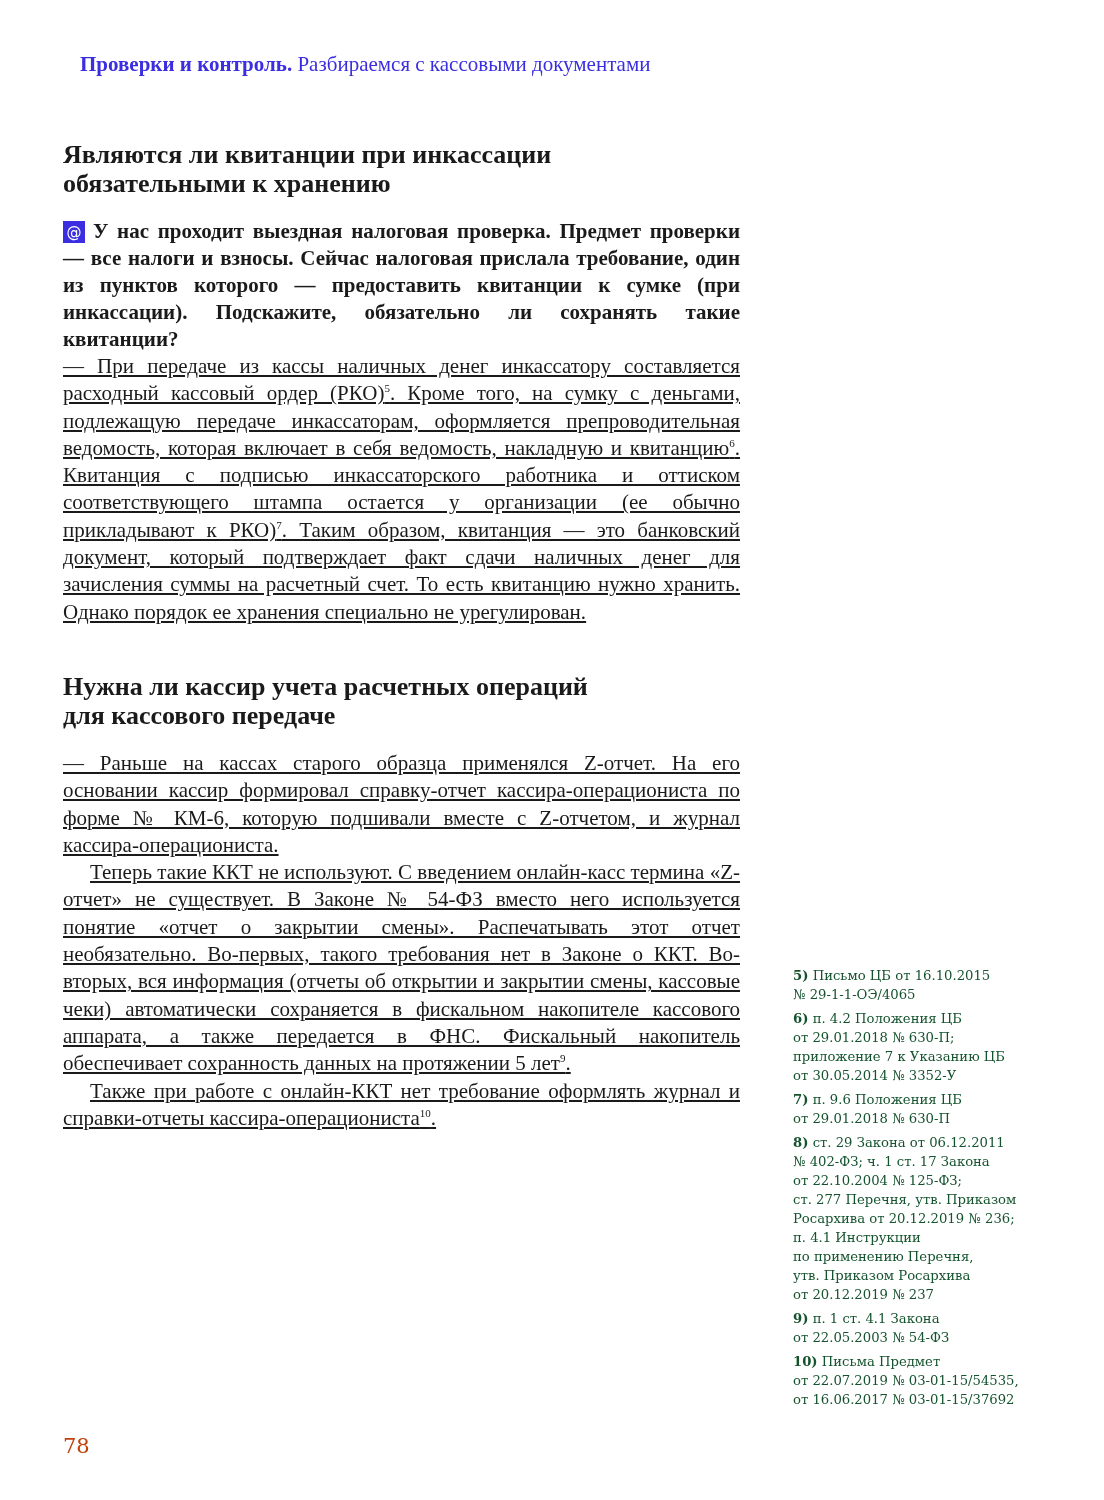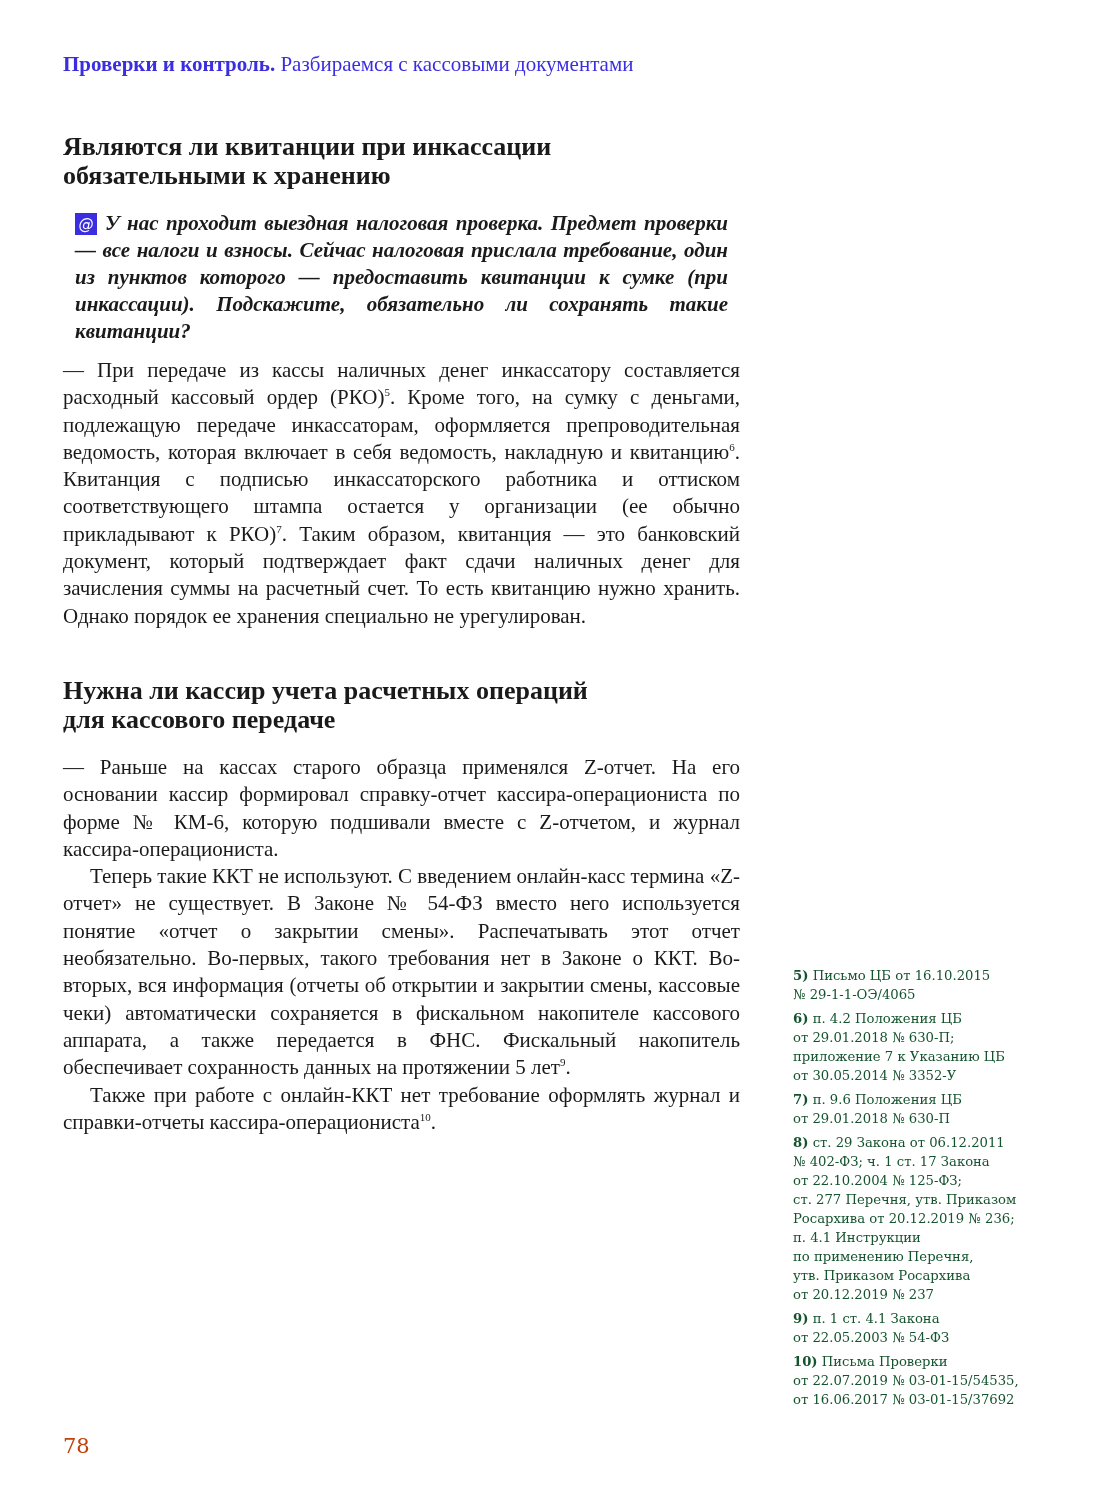--- a/index.html
+++ b/index.html
@@ -1,23 +1,23 @@
 <!DOCTYPE html>
 <html><head>
 <meta charset="utf-8">
 <style>
   html, body { margin: 0; padding: 0; background: #ffffff; }
   body { width: 1104px; height: 1500px; position: relative; overflow: hidden; color: #1a1a1a; }
-  .running-head { position: absolute; left: 63px; top: 52px; font-family: "Liberation Serif", serif; font-size: 21px; color: #3b2ee0; white-space: nowrap; }
+  .running-head { position: absolute; left: 80px; top: 52px; font-family: "Liberation Serif", serif; font-size: 21px; color: #3b2ee0; white-space: nowrap; }
   .running-head .rh-bold { font-weight: bold; }
-  .main { position: absolute; left: 63px; top: 132px; width: 677px; font-family: "Liberation Serif", serif; }
+  .main { position: absolute; left: 63px; top: 140px; width: 677px; font-family: "Liberation Serif", serif; }
   h2.section-title { font-family: "Liberation Serif", serif; font-weight: bold; font-size: 26px; line-height: 29px; margin: 0 0 20px 0; color: #1a1a1a; }
-  .question { font-family: "Liberation Serif", serif; font-weight: bold; font-size: 21px; line-height: 27px; margin: 12px; text-align: justify; font-style: italic; }
+  .question { font-family: "Liberation Serif", serif; font-weight: bold; font-size: 21px; line-height: 27px; margin: 0; text-align: justify; }
   .at-icon { display: inline-block; width: 22px; height: 22px; background: #3b2ee0; color: #ffffff; font-family: "DejaVu Sans", sans-serif; font-weight: normal; font-size: 15px; line-height: 22px; text-align: center; margin-right: 8px; vertical-align: 1px; }
-  .para { font-family: "Liberation Serif", serif; font-size: 21px; line-height: 27.3px; margin: 0; text-align: justify; }
+  .para { font-family: "Liberation Serif", serif; font-size: 21px; line-height: 27.3px; margin: 0; text-align: justify; text-decoration: underline; }
   .para.indent { text-indent: 27px; }
   sup { font-size: 11px; line-height: 0; vertical-align: 8px; }
   .gap-section { height: 46px; }
   .footnotes { position: absolute; left: 793px; top: 966px; width: 240px; font-family: "DejaVu Serif", serif; font-size: 13.2px; line-height: 19px; color: #14532d; }
   .fn { margin: 0 0 5px 0; }
   .fn .fn-num { font-weight: bold; }
   .page-number { position: absolute; left: 63px; top: 1434px; font-family: "DejaVu Serif", serif; font-size: 21px; color: #c2410c; }
 </style>
 </head>
 <body>
@@ -43,16 +43,16 @@
       </section>
     </div>
 </div>
 
 <div class="footnotes" id="footnotes">
     <div class="fn"><span class="fn-num">5)</span> <span>Письмо ЦБ от 16.10.2015</span><br><span>№ 29-1-1-ОЭ/4065</span></div>
     <div class="fn"><span class="fn-num">6)</span> <span>п. 4.2 Положения ЦБ</span><br><span>от 29.01.2018 № 630-П;</span><br><span>приложение 7 к Указанию ЦБ</span><br><span>от 30.05.2014 № 3352-У</span></div>
     <div class="fn"><span class="fn-num">7)</span> <span>п. 9.6 Положения ЦБ</span><br><span>от 29.01.2018 № 630-П</span></div>
     <div class="fn"><span class="fn-num">8)</span> <span>ст. 29 Закона от 06.12.2011</span><br><span>№ 402-ФЗ; ч. 1 ст. 17 Закона</span><br><span>от 22.10.2004 № 125-ФЗ;</span><br><span>ст. 277 Перечня, утв. Приказом</span><br><span>Росархива от 20.12.2019 № 236;</span><br><span>п. 4.1 Инструкции</span><br><span>по применению Перечня,</span><br><span>утв. Приказом Росархива</span><br><span>от 20.12.2019 № 237</span></div>
     <div class="fn"><span class="fn-num">9)</span> <span>п. 1 ст. 4.1 Закона</span><br><span>от 22.05.2003 № 54-ФЗ</span></div>
-    <div class="fn"><span class="fn-num">10)</span> <span>Письма Проверки</span><br><span>от 22.07.2019 № 03-01-15/54535,</span><br><span>от 16.06.2017 № 03-01-15/37692</span></div>
+    <div class="fn"><span class="fn-num">10)</span> <span>Письма Предмет</span><br><span>от 22.07.2019 № 03-01-15/54535,</span><br><span>от 16.06.2017 № 03-01-15/37692</span></div>
   </div>
 
 <div class="page-number">78</div>
 
 </body></html>

